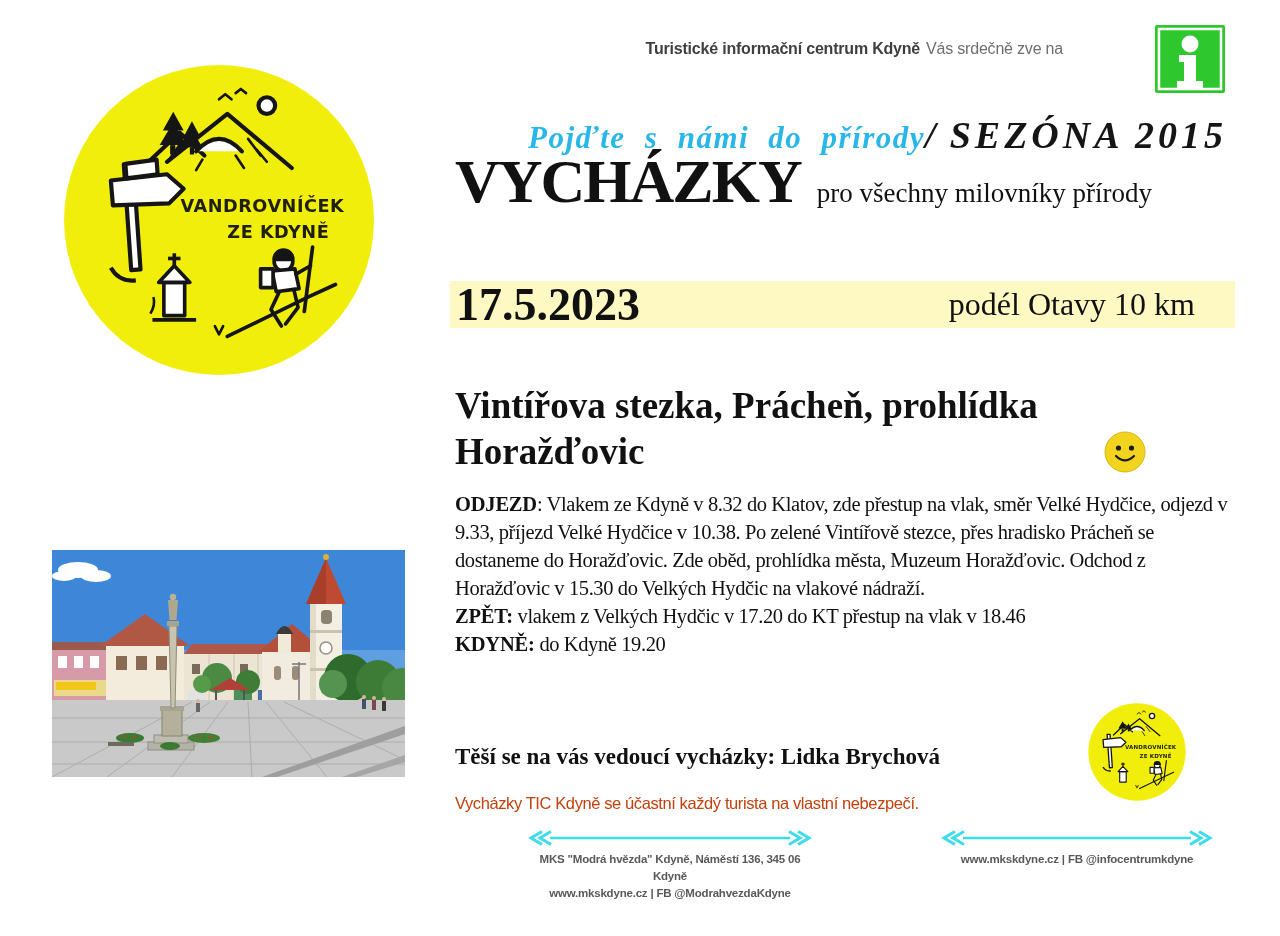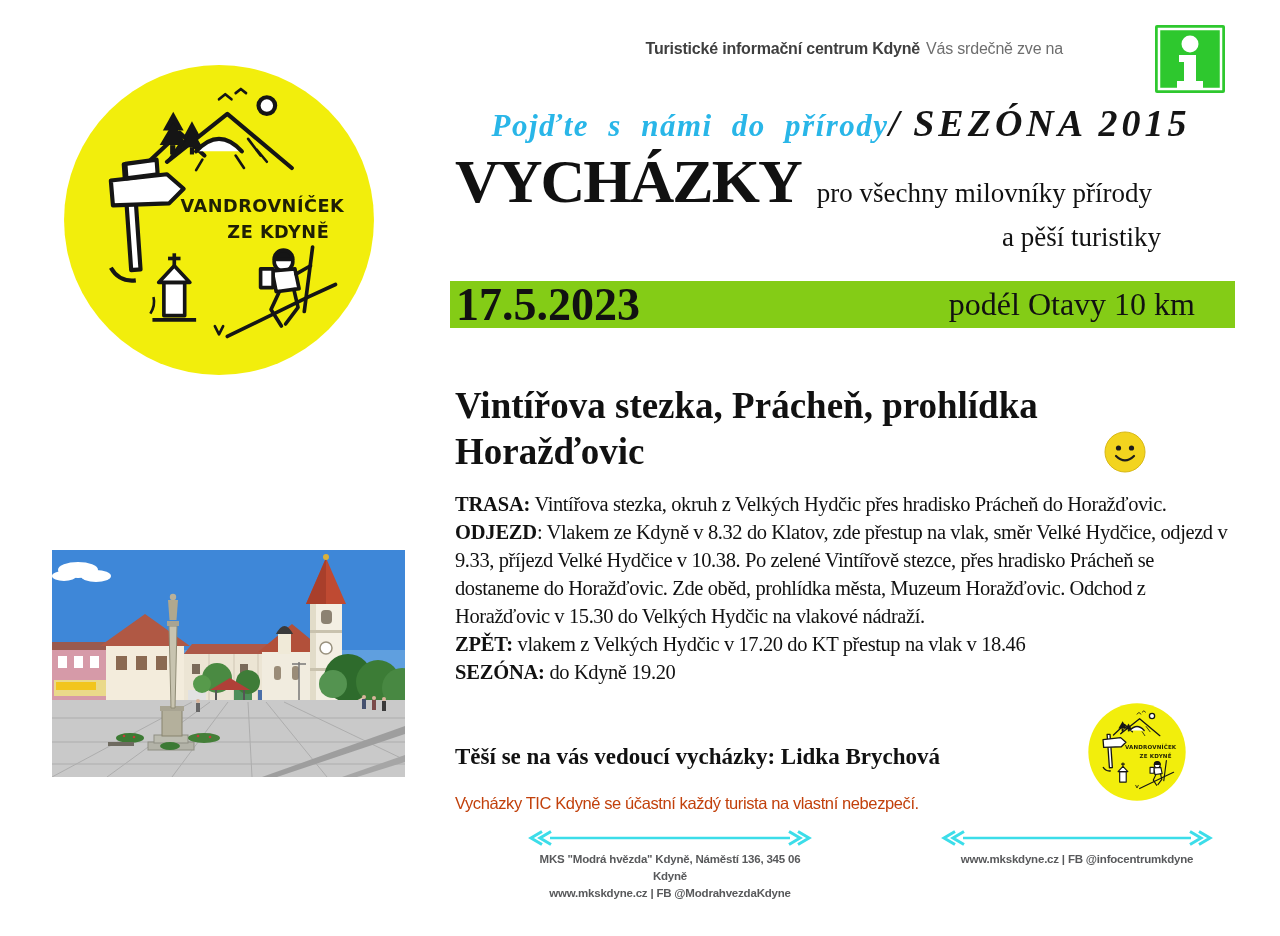--- a/index.html
+++ b/index.html
@@ -7,37 +7,37 @@
           font-family:"Liberation Serif",serif;color:#111;}
   .abs{position:absolute;}
 
   
   .hdr{top:40px;right:217px;font-family:"Liberation Sans",sans-serif;font-size:16px;
        letter-spacing:-0.2px;white-space:nowrap;}
   .hdr-bold{font-weight:bold;color:#3f3f3f;margin-right:6px;margin-left:28px;}
   .hdr-rest{color:#6e6e6e;margin-top:17px;}
 
   
-  .tagline{top:101px;left:455px;width:772px;display:flex;justify-content:center;
+  .tagline{top:113px;left:455px;width:772px;display:flex;justify-content:flex-end;
            align-items:baseline;white-space:nowrap;}
   .tag-cyan{font-style:italic;font-weight:bold;font-size:31px;color:#29b6e8;
             letter-spacing:1.5px;word-spacing:10px;}
   .tag-right{font-style:italic;font-weight:bold;font-size:38px;color:#151515;}
   .tag-slash{margin-right:14px;}
   .tag-season{letter-spacing:4px;}
 
   
   .heading{top:150px;left:455px;width:706px;}
   .heading-row{display:flex;align-items:baseline;white-space:nowrap;}
   .h-big{font-weight:bold;font-size:62px;letter-spacing:-2px;line-height:1;}
   .h-sub{font-size:27px;margin-left:16px;}
   .h-sub2{display:block;text-align:right;font-size:27px;margin-top:10px;}
 
   
-  .bar{top:281px;left:450px;width:785px;height:47px;background:#84cc16;display:flex;
+  .bar{top:281px;left:450px;width:785px;height:47px;background:#fef9c3;display:flex;
        justify-content:space-between;align-items:center;box-sizing:border-box;
        padding:0 40px 0 6px;}
   .bar-date{font-weight:bold;font-size:46px;line-height:1;}
   .bar-route{font-size:32px;}
 
   
   .event-title{top:383px;left:455px;width:700px;font-weight:bold;font-size:37px;line-height:46px;}
   .details{top:490px;left:455px;width:785px;font-size:20.5px;line-height:28px;
            letter-spacing:-0.4px;}
   .details p{margin:0;}
@@ -134,21 +134,20 @@
   <div class="abs tagline">
     <span class="tag-cyan">Pojďte s námi do přírody</span>
     <span class="tag-right"><span class="tag-slash">/</span><span class="tag-season">SEZÓNA 2015</span></span>
   </div>
 
   <div class="abs heading">
     <div class="heading-row">
       <span class="h-big">VYCHÁZKY</span>
       <span class="h-sub">pro všechny milovníky přírody</span>
     </div>
-    <span class="h-sub2">a pěší turistiky</span>
   </div>
 
   <div class="abs bar">
     <span class="bar-date">17.5.2023</span>
     <span class="bar-route">podél Otavy 10 km</span>
   </div>
 
   <div class="abs event-title">
     <div>Vintířova stezka, Prácheň, prohlídka</div>
     <div>Horažďovic</div>
@@ -157,24 +156,23 @@
   <div class="abs smiley">
     <svg width="42" height="42" viewBox="-21 -21 42 42">
       <circle cx="0" cy="0" r="20" fill="#f2d41f" stroke="#d8b816" stroke-width="1"></circle>
       <circle cx="-6.5" cy="-4" r="2.6" fill="#1c1c1c"></circle>
       <circle cx="6.5" cy="-4" r="2.6" fill="#1c1c1c"></circle>
       <path d="M-9,4 Q0,13 9,4" fill="none" stroke="#1c1c1c" stroke-width="2.2" stroke-linecap="round"></path>
     </svg>
   </div>
 
   <div class="abs details">
-    <p><b>TRASA:</b><span> Vintířova stezka, okruh z Velkých Hydčic přes hradisko Prácheň do Horažďovic.</span></p>
     <p><b>ODJEZD</b><span>: Vlakem ze Kdyně v 8.32 do Klatov, zde přestup na vlak, směr Velké Hydčice, odjezd v 9.33, příjezd Velké Hydčice v 10.38. Po zelené Vintířově stezce, přes hradisko Prácheň se dostaneme do Horažďovic. Zde oběd, prohlídka města, Muzeum Horažďovic. Odchod z Horažďovic v 15.30 do Velkých Hydčic na vlakové nádraží.</span></p>
     <p><b>ZPĚT:</b><span> vlakem z Velkých Hydčic v 17.20 do KT přestup na vlak v 18.46</span></p>
-    <p><b>SEZÓNA:</b><span> do Kdyně 19.20</span></p>
+    <p><b>KDYNĚ:</b><span> do Kdyně 19.20</span></p>
   </div>
 
   <div class="abs leader">Těší se na vás vedoucí vycházky: Lidka Brychová</div>
   <div class="abs disclaimer">Vycházky TIC Kdyně se účastní každý turista na vlastní nebezpečí.</div>
 
   <div class="abs photo">
     <svg width="353" height="227" viewBox="0 0 353 227">
       <rect x="0" y="0" width="353" height="152" fill="#3e87d8"></rect>
       <rect x="0" y="100" width="353" height="30" fill="#5f9fdf"></rect>
       <rect x="0" y="122" width="353" height="18" fill="#88b9e9"></rect>

